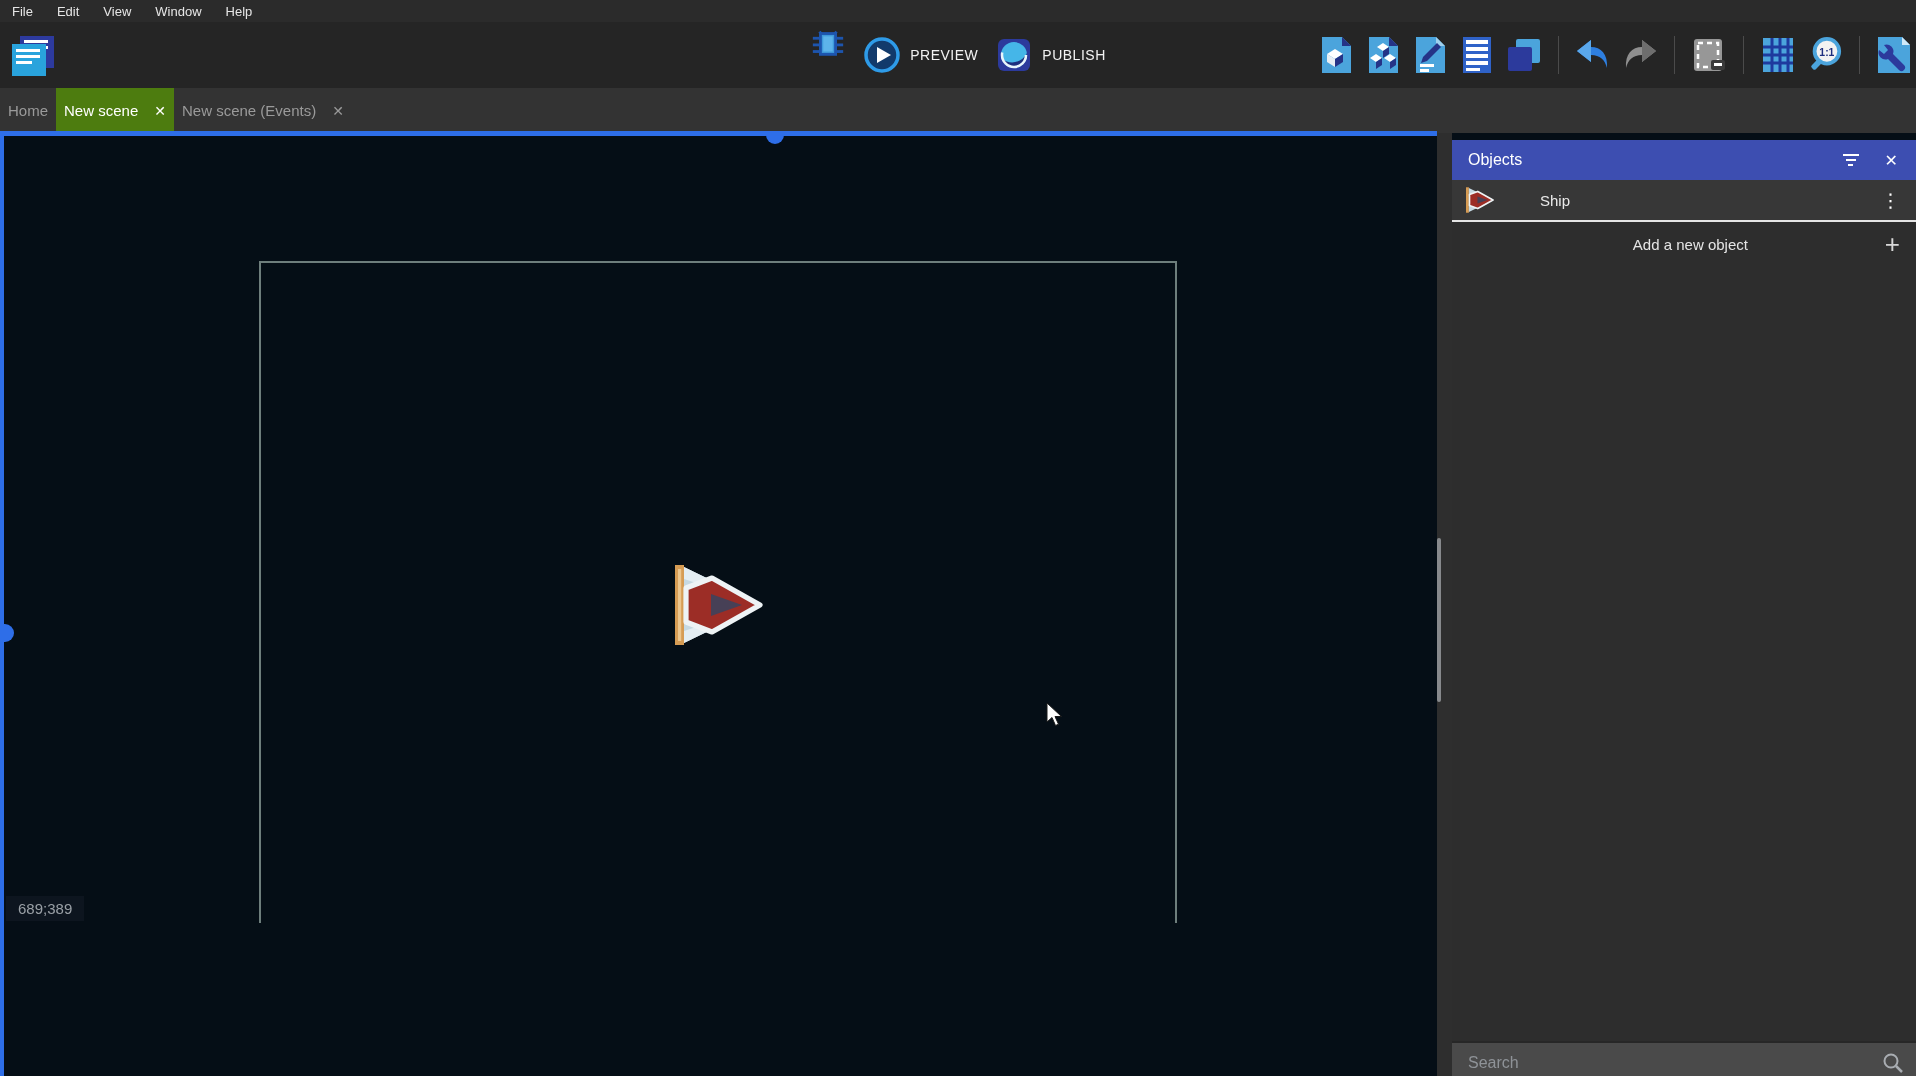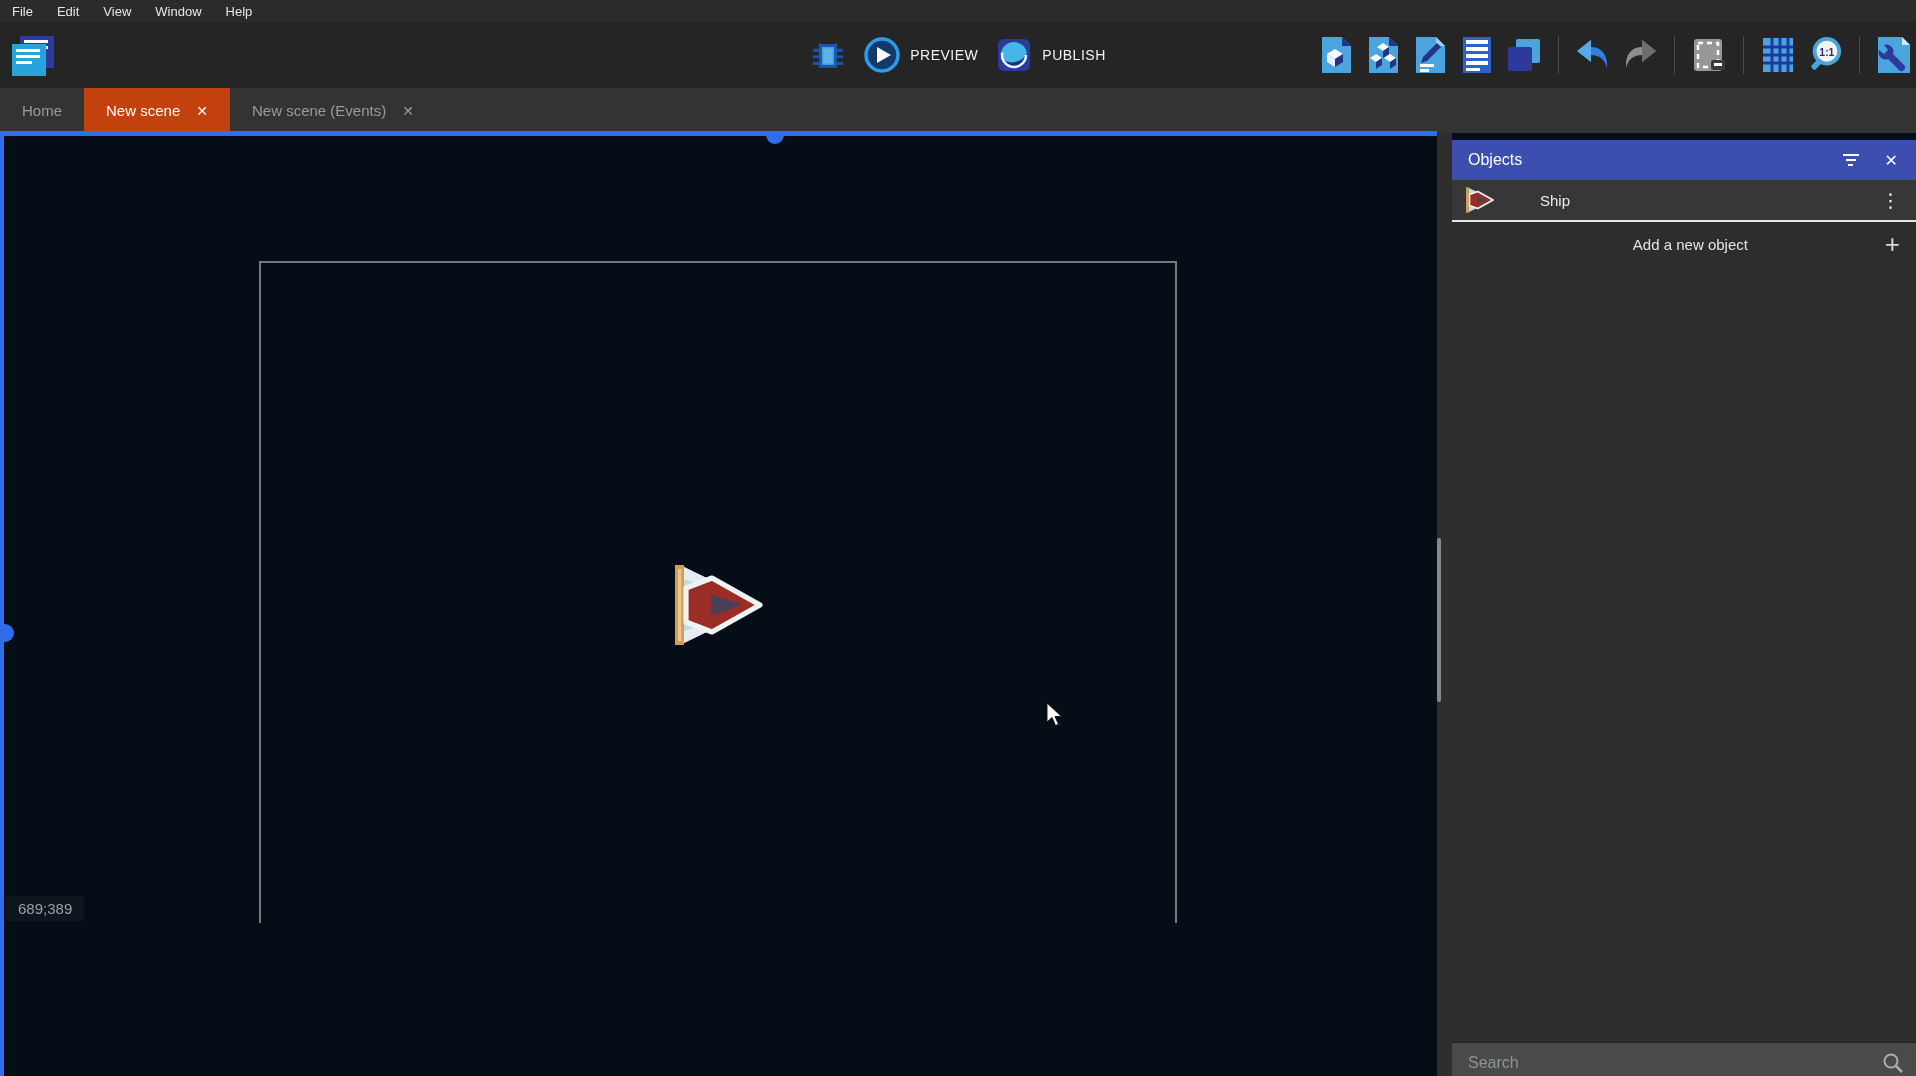--- a/index.html
+++ b/index.html
@@ -9,34 +9,34 @@
   
   #menubar { position:absolute; left:0; top:0; width:1916px; height:22px;
     background:#2b2b2b; display:flex; align-items:center; gap:0; }
   .menu-item { color:#e6e6e6; font-size:13px; padding:2px 12px; cursor:default; }
 
   
   #toolbar { position:absolute; left:0; top:22px; width:1916px; height:66px;
     background:#252525; }
   #toolbar-left { position:absolute; left:8px; top:12px; }
   #toolbar-center { position:absolute; left:0; right:0; top:0; height:66px;
-    display:flex; align-items:center; justify-content:center; gap:18px; }
+    display:flex; justify-content:center; gap:18px; }
   .tb-btn { display:flex; align-items:center; gap:10px; color:#f2f2f2;
     font-size:14px; letter-spacing:.5px; }
   #toolbar-right { position:absolute; right:4px; top:0; height:66px;
     display:flex; align-items:center; gap:11px;text-align:center; }
   .tb-sep { width:1px; height:38px; background:#4b4b4b; margin:0 5px; }
   .tb-icon { width:36px; height:42px; display:flex; align-items:center; justify-content:center; }
 
   
   #tabbar { position:absolute; left:0; top:88px; width:1916px; height:45px;
     background:#333333; display:flex; align-items:stretch; }
-  .tab { display:flex; align-items:center; gap:16px; padding:0 22px;
+  .tab { display:flex; align-items:center; gap:16px; padding:0 8px;
     color:#9a9a9a; font-size:15px; }
-  .tab.active { background:#c2410c; color:#ffffff; }
+  .tab.active { background:#4d7c0f; color:#ffffff; }
   .tab .close-x { font-size:14px; color:inherit; }
 
   
   #canvas { position:absolute; left:0; top:136px; width:1437px; height:787px;
     background:#050e16; overflow:hidden; }
   #hscroll-line { position:absolute; left:0; top:131px; width:1437px; height:5px;
     background:#2e6ee8; z-index:5; }
   #hscroll-thumb { position:absolute; left:766px; top:131px; width:18px; height:13px;
     background:#2e6ee8; border-radius:0 0 9px 9px; z-index:6; }
   #vscroll-line { position:absolute; left:0; top:136px; width:4px; height:940px;

